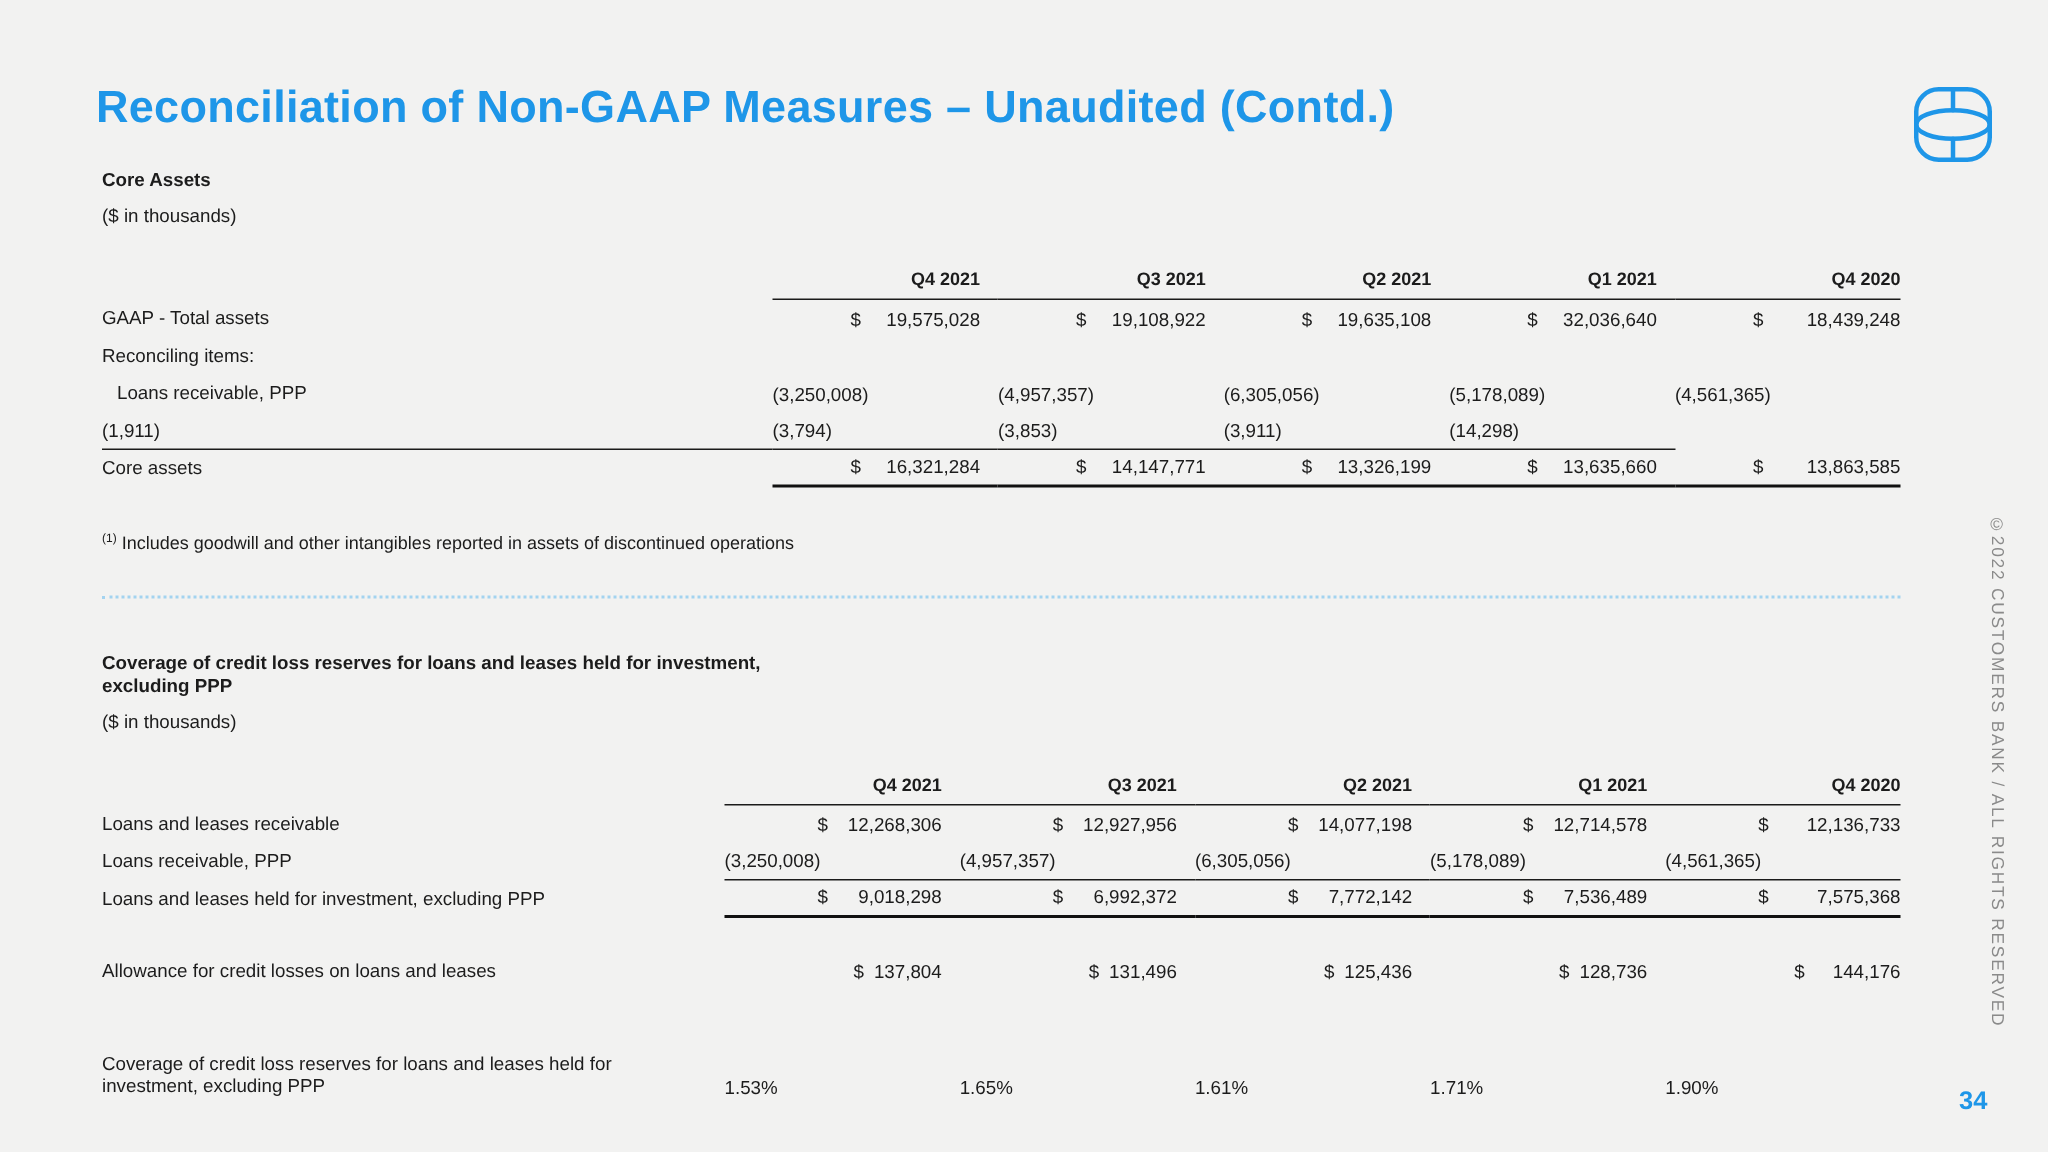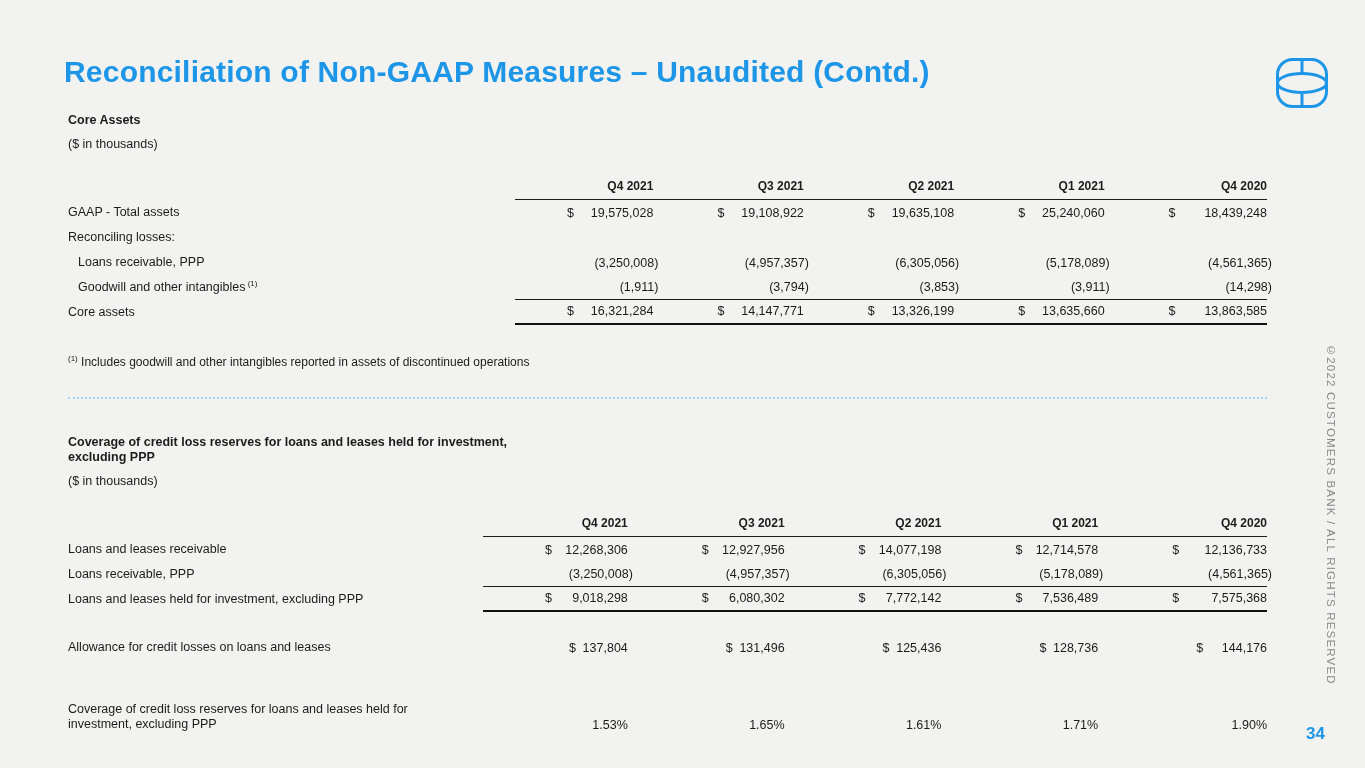--- a/index.html
+++ b/index.html
@@ -73,21 +73,21 @@
     padding-right: 20px;
   }
   .t-row .t-label.indent { padding-left: 10px; }
   .t-label sup { font-size: 8px; }
 
   .t-cell {
     font-size: 12.5px;
     min-height: 25px;
     display: flex;
     align-items: flex-end;
-    justify-content: flex-end;
+    justify-content: flex-start;
     padding: 0 12px 5px 0;
   }
   .t-cell:last-child { padding-right: 0; }
   .t1 .t-cell.acct { padding-left: 52px; }
   .t2 .t-cell.acct { padding-left: 62px; }
   .t-cell.acct { justify-content: space-between; }
   .t-cell .val.paren { margin-right: -5px; }
 
   .t-row.rule .t-cell { border-bottom: 1px solid #1b1b1b; }
   .t-row.rule-thick .t-cell { border-bottom: 2px solid #111; }
@@ -155,29 +155,29 @@
             <div class="t-cell acct">
               <span class="cur">$</span>
               <span class="val">19,108,922</span>
             </div>
             <div class="t-cell acct">
               <span class="cur">$</span>
               <span class="val">19,635,108</span>
             </div>
             <div class="t-cell acct">
               <span class="cur">$</span>
-              <span class="val">25,240,060</span>
+              <span class="val">32,036,640</span>
             </div>
             <div class="t-cell acct">
               <span class="cur">$</span>
               <span class="val">18,439,248</span>
             </div>
           </div>
           <div class="t-row">
-            <div class="t-label">Reconciling losses:</div>
+            <div class="t-label">Reconciling items:</div>
             <div class="t-cell">
               <span class="val"></span>
             </div>
             <div class="t-cell">
               <span class="val"></span>
             </div>
             <div class="t-cell">
               <span class="val"></span>
             </div>
             <div class="t-cell">
@@ -199,21 +199,20 @@
               <span class="val paren">(6,305,056)</span>
             </div>
             <div class="t-cell">
               <span class="val paren">(5,178,089)</span>
             </div>
             <div class="t-cell">
               <span class="val paren">(4,561,365)</span>
             </div>
           </div>
           <div class="t-row rule">
-            <div class="t-label indent">Goodwill and other intangibles<sup> (1)</sup></div>
             <div class="t-cell">
               <span class="val paren">(1,911)</span>
             </div>
             <div class="t-cell">
               <span class="val paren">(3,794)</span>
             </div>
             <div class="t-cell">
               <span class="val paren">(3,853)</span>
             </div>
             <div class="t-cell">
@@ -306,21 +305,21 @@
             </div>
           </div>
           <div class="t-row rule-thick">
             <div class="t-label">Loans and leases held for investment, excluding PPP</div>
             <div class="t-cell acct">
               <span class="cur">$</span>
               <span class="val">9,018,298</span>
             </div>
             <div class="t-cell acct">
               <span class="cur">$</span>
-              <span class="val">6,080,302</span>
+              <span class="val">6,992,372</span>
             </div>
             <div class="t-cell acct">
               <span class="cur">$</span>
               <span class="val">7,772,142</span>
             </div>
             <div class="t-cell acct">
               <span class="cur">$</span>
               <span class="val">7,536,489</span>
             </div>
             <div class="t-cell acct">

